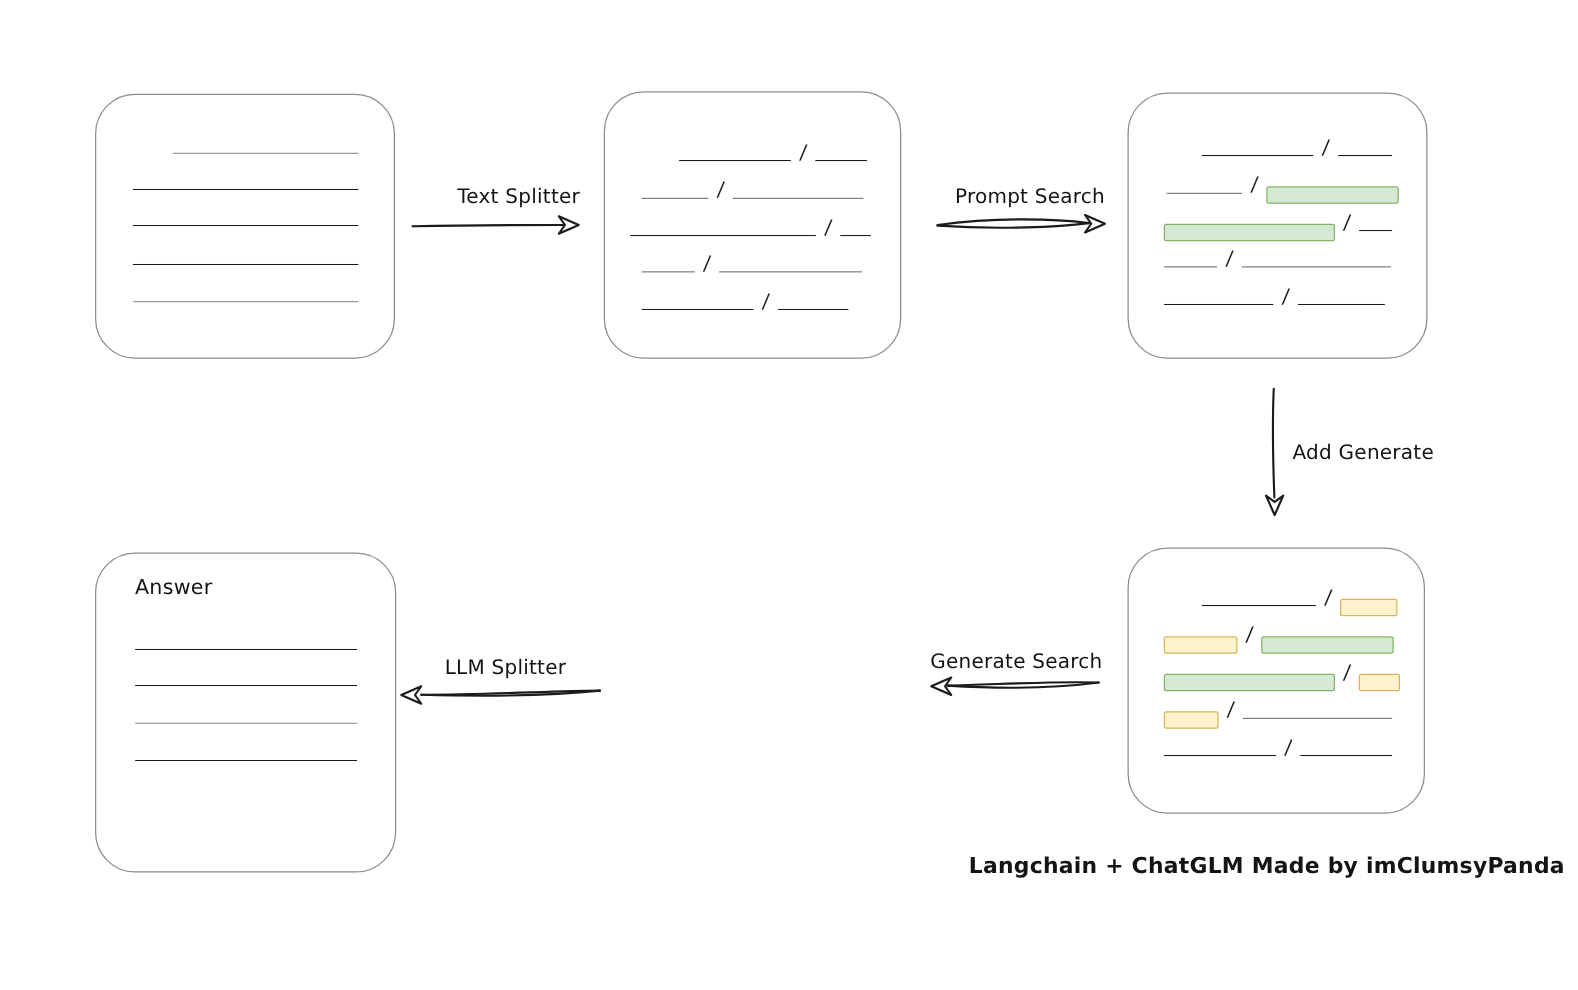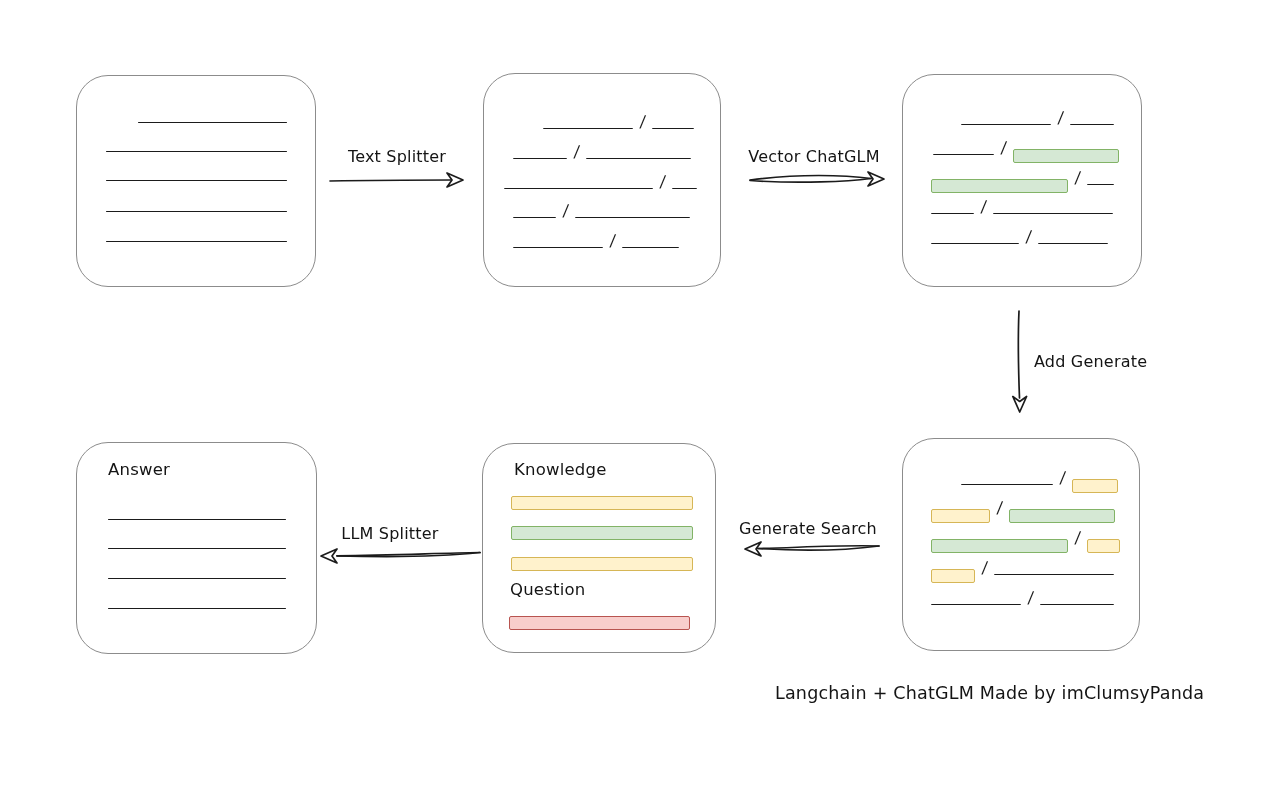--- a/index.html
+++ b/index.html
@@ -28,22 +28,22 @@
   }
   .chip{
     height:12px;box-sizing:content-box;border:1.5px solid;border-radius:2px;
     margin-bottom:-7px;
   }
   .chip-yellow{background:var(--yellow-fill);border-color:var(--yellow-border);}
   .chip-green {background:var(--green-fill); border-color:var(--green-border);}
   .chip-red   {background:var(--red-fill);   border-color:var(--red-border);}
   .bar{position:absolute;margin:0;}
   .box-label{position:absolute;font-size:16.5px;font-weight:500;color:#141414;letter-spacing:.2px;}
-  .arrow-label{position:absolute;font-size:16px;font-weight:500;color:#141414;text-align:center;letter-spacing:.2px;white-space:nowrap;}
-  .credit{position:absolute;font-size:17.5px;font-weight:400;color:#141414;text-align:left;letter-spacing:.2px;white-space:nowrap;}
+  .arrow-label{position:absolute;font-size:16px;font-weight:500;color:#141414;text-align:right;letter-spacing:.2px;white-space:nowrap;}
+  .credit{position:absolute;font-size:17.5px;font-weight:700;color:#141414;text-align:left;letter-spacing:.2px;white-space:nowrap;}
 </style>
 </head>
 <body>
 
 <div class="canvas">
 
   <svg class="overlay" viewBox="0 0 1262 792" fill="none" stroke="#1b1b1b" stroke-width="1.7" stroke-linecap="round" stroke-linejoin="round">
     <g>
       <path d="M330 181 C372 180.2 415 180 451 180"></path>
       <path d="M463 180 L447 173 L452 180 L447 187 Z" fill="#ffffff"></path>
@@ -154,37 +154,29 @@
         <span class="slash">/</span>
         <div class="seg-line" style="width: 120px;"></div>
       </div>
       <div class="chunk-row" style="left: 28px; top: 149px;">
         <div class="seg-line" style="width: 90px;"></div>
         <span class="slash">/</span>
         <div class="seg-line" style="width: 74px;"></div>
       </div>
     </div>
 
-  <div class="box" style="left:482px;top:443px;width:234px;height:210px;">
-    <div class="box-label" style="left:31px;top:16px;">Knowledge</div>
-    <div class="box-label" style="left:27px;top:136px;">Question</div>
-  <div class="chip chip-yellow bar" style="left: 28px; top: 52px; width: 180px;"></div>
-      <div class="chip chip-green bar" style="left: 28px; top: 82px; width: 180px;"></div>
-      <div class="chip chip-yellow bar" style="left: 28px; top: 113px; width: 180px;"></div>
-      <div class="chip chip-red bar" style="left: 26px; top: 172px; width: 179px;"></div>
-    </div>
 
-  <div class="box" style="left:76px;top:442px;width:241px;height:212px;">
+  <div class="box" style="left:76px;top:442px;width:241px;height:256px;">
     <div class="box-label" style="left:31px;top:17px;">Answer</div>
   <div class="hline" style="left: 31px; top: 76px; width: 178px;"></div>
       <div class="hline" style="left: 31px; top: 105px; width: 178px;"></div>
       <div class="hline" style="left: 31px; top: 135px; width: 178px;"></div>
       <div class="hline" style="left: 31px; top: 165px; width: 178px;"></div>
     </div>
 
   <div class="arrow-label" style="left:330px;top:147px;width:134px;">Text Splitter</div>
-  <div class="arrow-label" style="left:744px;top:147px;width:140px;">Vector ChatGLM</div>
+  <div class="arrow-label" style="left:744px;top:147px;width:140px;">Prompt Search</div>
   <div class="arrow-label" style="left:1034px;top:352px;text-align:left;">Add Generate</div>
   <div class="arrow-label" style="left:734px;top:519px;width:148px;">Generate Search</div>
   <div class="arrow-label" style="left:327px;top:524px;width:126px;">LLM Splitter</div>
 
   <div class="credit" style="left:775px;top:683px;width:400px;">Langchain + ChatGLM Made by imClumsyPanda</div>
 </div>
 
 </body></html>

